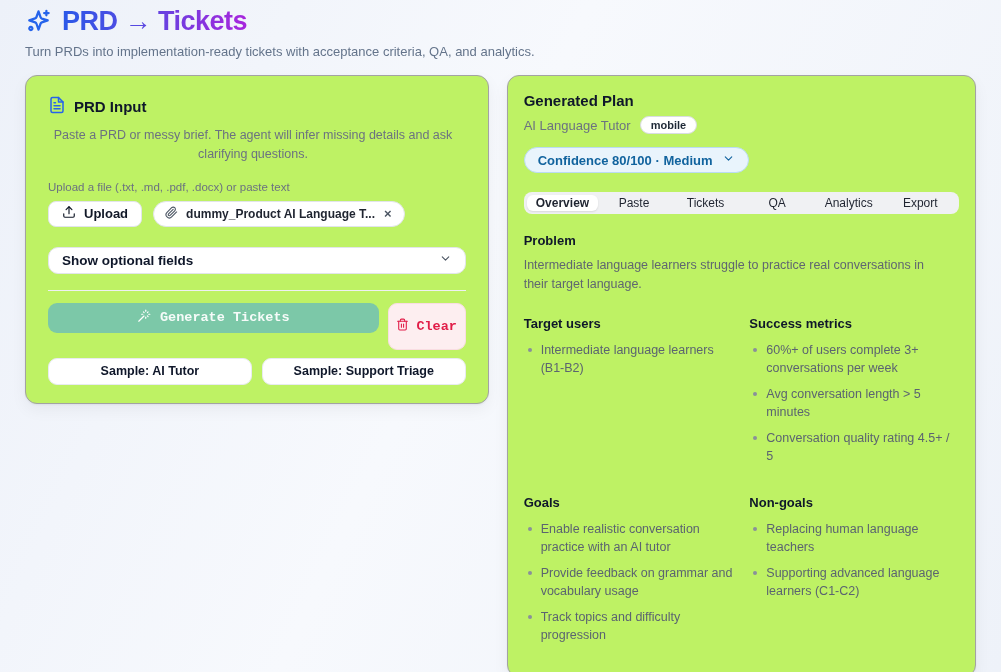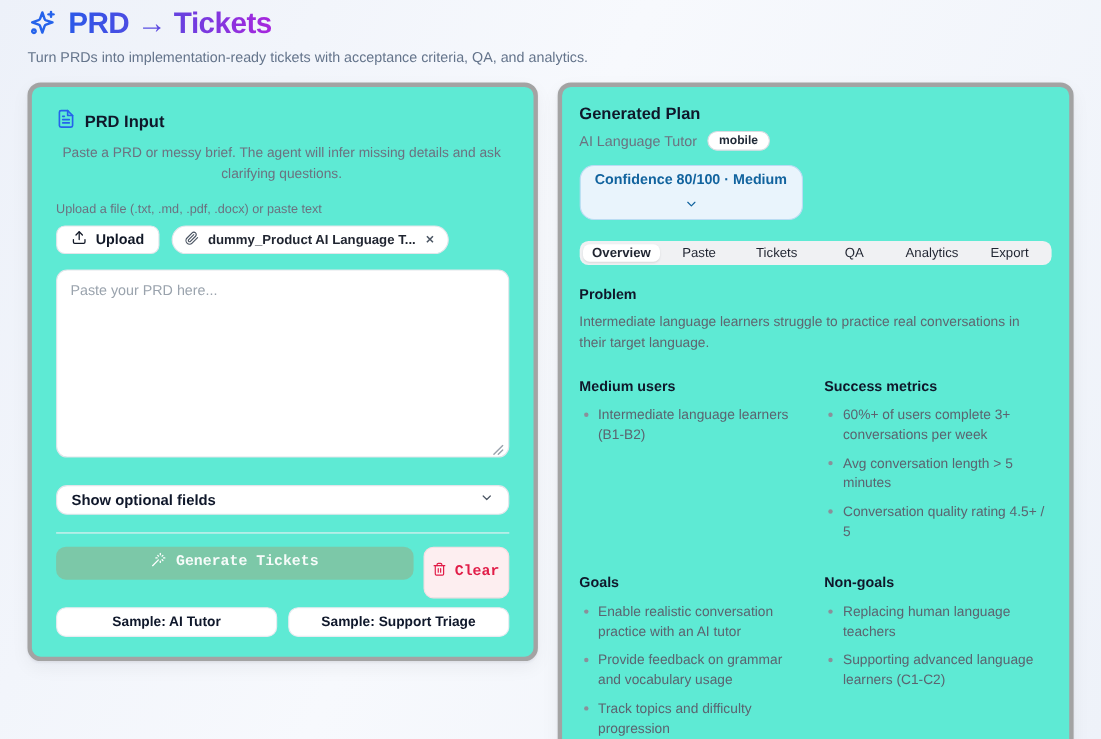--- a/index.html
+++ b/index.html
@@ -17,21 +17,21 @@
   .app-icon svg { width:27px; height:27px; display:block; }
   h1.app-title {
     margin:0; font-size:27px; font-weight:bold; letter-spacing:-0.5px;
     background:linear-gradient(90deg,#2b59e8 0%,#5b46e0 45%,#a826dd 100%);
     -webkit-background-clip:text; background-clip:text; color:transparent;
   }
   .subtitle { margin-top:7px; font-size:13px; color:#64748b; }
 
   .columns { display:flex; gap:18px; margin-top:16px; align-items:flex-start; }
   .card {
-    background:#5eead4; border:4px solid #a3a3a3; border-radius:12px;
+    background:#bef264; border:1px solid #a3a3a3; border-radius:12px;
     box-shadow:0 1px 2px rgba(16,24,40,.05), 0 6px 16px rgba(16,24,40,.05);
   }
   .card.left  { width:472px; padding:20px 22px 18px; }
   .card.right { width:478px; padding:16px 16px 24px; }
 
   
   .card-title-row { display:flex; align-items:center; gap:8px; font-size:15px; font-weight:bold; color:#0f172a; }
   .card-title-row svg { width:18px; height:18px; }
   .desc { margin-top:9px; font-size:12.5px; color:#6b7280; line-height:1.5; max-width:410px;text-align:center; }
   .hint { margin-top:17px; font-size:11.5px; color:#6b7280; }
@@ -92,21 +92,21 @@
   .plan-title { font-size:15px; font-weight:bold; color:#0f172a; }
   .plan-sub { display:flex; align-items:center; gap:9px; margin-top:7px; }
   .product-name { font-size:13px; color:#6b7280; }
   .platform-badge {
     font-size:11px; font-weight:bold; color:#1f2937; background:#fff;
     border:1px solid #d9dce2; border-radius:11px; padding:2px 10px;
   }
   .confidence-pill {
     margin-top:13px; display:inline-flex; align-items:center; gap:9px;
     background:#e9f4fc; border:1px solid #badcf3; border-radius:13px;
-    padding:4px 13px; font-family:inherit; font-size:13px; font-weight:600; color:#11639e; cursor:pointer;flex-direction:column;
+    padding:4px 13px; font-family:inherit; font-size:13px; font-weight:600; color:#11639e; cursor:pointer;
   }
   .confidence-pill svg { width:13px; height:13px; }
 
   .tabs { margin-top:19px; background:#f0f1f3; border-radius:8px; display:flex; padding:3px; }
   .tab {
     flex:1; height:16px; border:none; background:transparent; border-radius:6px;
     font-family:inherit; font-size:12px; color:#1f2430; cursor:pointer;
   }
   .tab.active { background:#fff; font-weight:600; box-shadow:0 1px 2px rgba(0,0,0,.10); }
 
@@ -182,29 +182,20 @@
           <span>
             <svg viewBox="0 0 24 24" fill="none" stroke="#4b5563" stroke-width="2" stroke-linecap="round" stroke-linejoin="round">
               <path d="m21.44 11.05-9.19 9.19a6 6 0 0 1-8.49-8.49l8.57-8.57A4 4 0 1 1 18 8.84l-8.59 8.57a2 2 0 0 1-2.83-2.83l8.49-8.48"></path>
             </svg>
           </span>
           <span>dummy_Product AI Language T...</span>
           <span class="chip-close">×</span>
         </span>
       </div>
 
-      <div class="textarea-wrap">
-        <textarea class="prd-textarea" placeholder="Paste your PRD here..." style=""></textarea>
-        <span class="resize-handle">
-          <svg viewBox="0 0 10 10" fill="none" stroke="#9aa3ad" stroke-width="1.3" stroke-linecap="round">
-            <path d="M9 1L1 9"></path>
-              <path d="M9 5L5 9"></path>
-          </svg>
-        </span>
-      </div>
 
       <button class="optional-bar">
         <span>Show optional fields</span>
         <span>
           <svg viewBox="0 0 24 24" fill="none" stroke="#4b5563" stroke-width="2" stroke-linecap="round" stroke-linejoin="round">
             <polyline points="6 9 12 15 18 9"></polyline>
           </svg>
         </span>
       </button>
 
@@ -278,21 +269,21 @@
           <button class="tab">Export</button>
         </div>
 
       <div class="problem-block">
         <div class="section-h">Problem</div>
         <p class="problem-text">Intermediate language learners struggle to practice real conversations in their target language.</p>
       </div>
 
       <div class="grid2">
         <div>
-          <div class="section-h">Medium users</div>
+          <div class="section-h">Target users</div>
           <ul class="blist">
 
           <li>Intermediate language learners (B1-B2)</li>
             </ul>
         </div>
         <div>
           <div class="section-h">Success metrics</div>
           <ul class="blist">
 
           <li>60%+ of users complete 3+ conversations per week</li>

